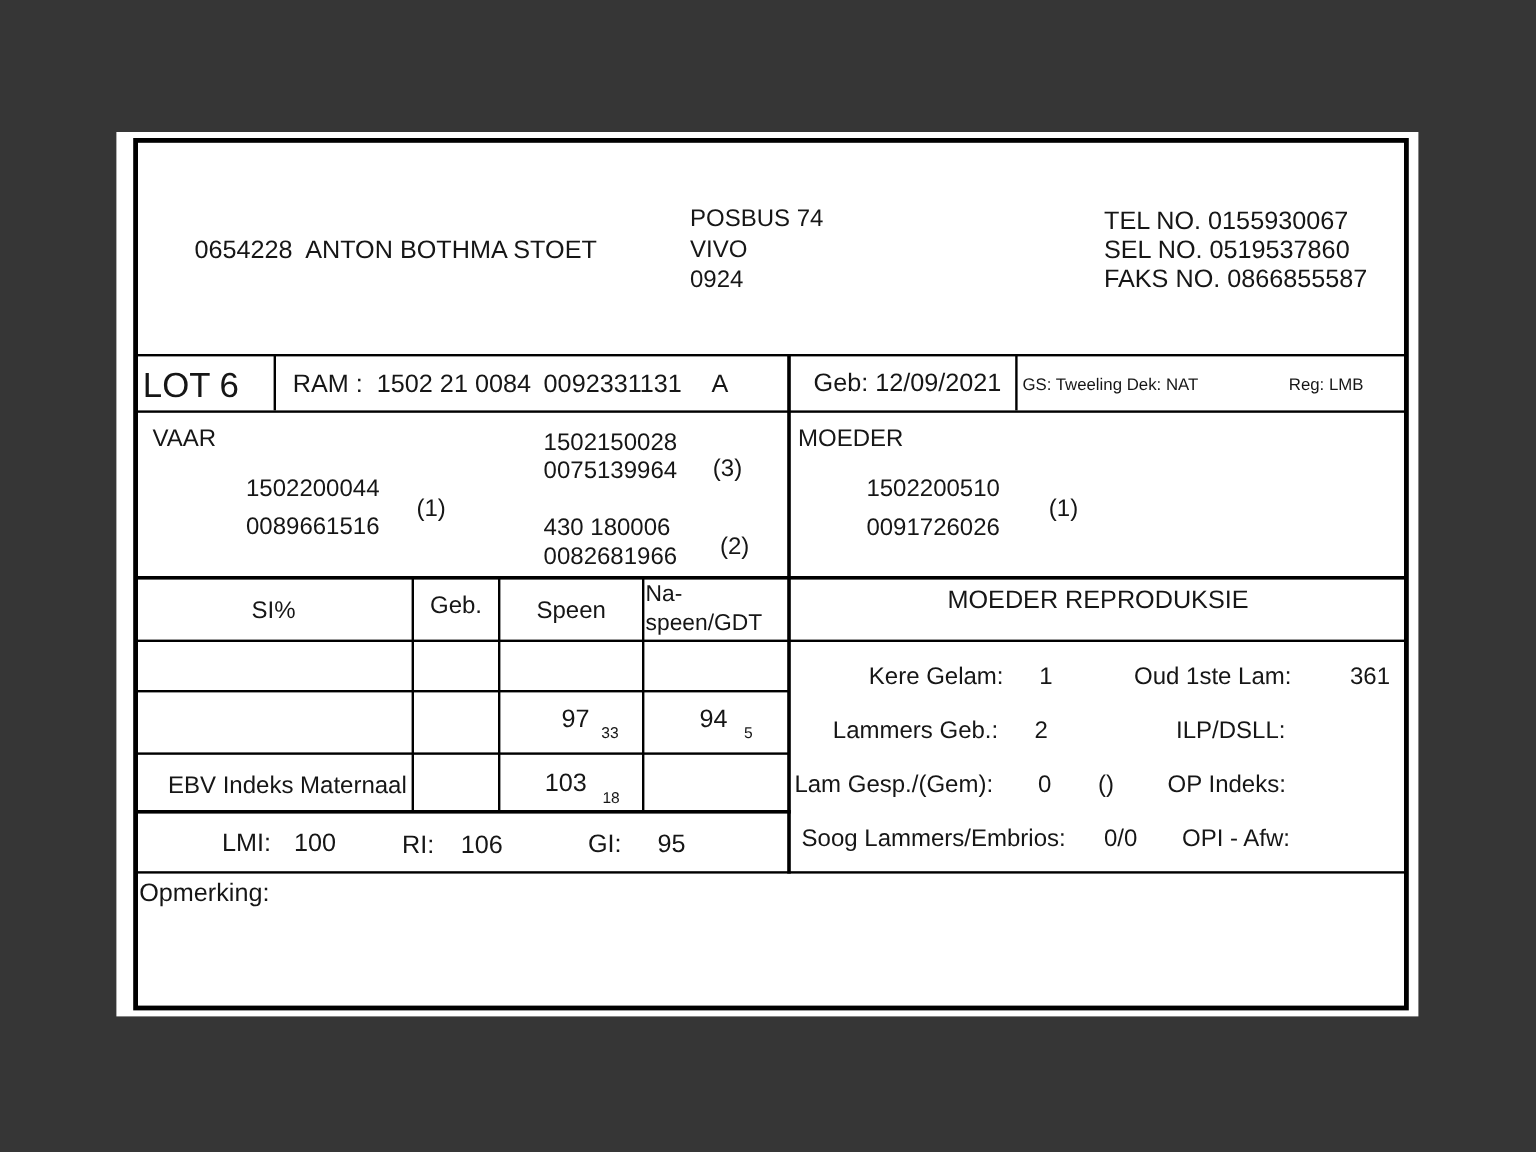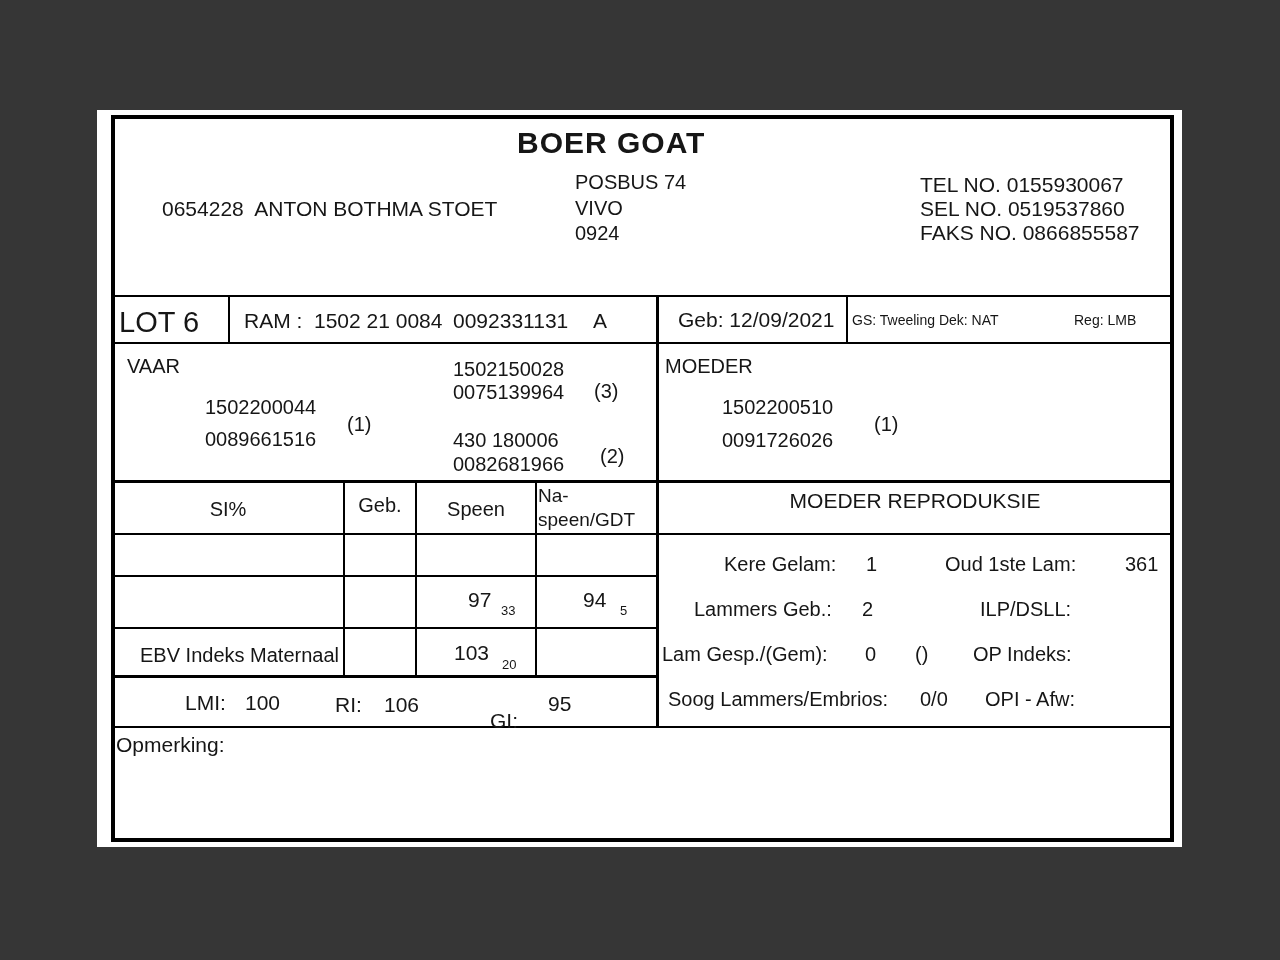--- a/index.html
+++ b/index.html
@@ -32,21 +32,20 @@
     <div class="hl" style="top:517px;left:16px;width:545px;"></div>
     <div class="hl" style="top:565px;left:16px;width:546px;height:3px;"></div>
     <div class="hl" style="top:616px;left:16px;width:1058px;"></div>
     <div class="vl" style="left:559px;top:185px;height:433px;width:3px;"></div>
     <div class="vl" style="left:131px;top:185px;height:47px;"></div>
     <div class="vl" style="left:749px;top:185px;height:47px;"></div>
     <div class="vl" style="left:246px;top:370px;height:196px;"></div>
     <div class="vl" style="left:318px;top:370px;height:196px;"></div>
     <div class="vl" style="left:438px;top:370px;height:196px;"></div>
 
-    <div class="t title" style="left:420px;top:16px;">BOER GOAT</div>
     <div class="t fs21" style="left:30px;top:63px;">
       <span>0654228</span><span>  </span><span>ANTON BOTHMA STOET</span>
     </div>
     <div class="t fs20" style="left:478px;top:61px;">POSBUS 74</div>
     <div class="t fs20" style="left:478px;top:87px;">VIVO</div>
     <div class="t fs20" style="left:478px;top:112px;">0924</div>
     <div class="t fs17" style="left:787px;top:63px;">TEL NO. 0155930067</div>
     <div class="t fs17" style="left:787px;top:87px;">SEL NO. 0519537860</div>
     <div class="t fs17" style="left:787px;top:111px;">FAKS NO. 0866855587</div>
 
@@ -80,27 +79,27 @@
     <div class="t fs19" style="left:441px;top:375px;">Na-</div>
     <div class="t fs19" style="left:441px;top:399px;">speen/GDT</div>
 
     <div class="t fs20 rgt" style="left:16px;width:226px;top:534px;">EBV Indeks Maternaal</div>
 
     <div class="t fs21" style="left:371px;top:478px;">97</div>
     <div class="t fs13" style="left:404px;top:494px;">33</div>
     <div class="t fs21" style="left:486px;top:478px;">94</div>
     <div class="t fs13" style="left:523px;top:494px;">5</div>
     <div class="t fs21" style="left:357px;top:531px;">103</div>
-    <div class="t fs13" style="left:405px;top:548px;">20</div>
+    <div class="t fs13" style="left:405px;top:548px;">18</div>
 
     <div class="t fs21" style="left:88px;top:581px;">LMI:</div>
     <div class="t fs21" style="left:148px;top:581px;">100</div>
     <div class="t fs21" style="left:238px;top:583px;">RI:</div>
     <div class="t fs21" style="left:287px;top:583px;text-align:right;">106</div>
-    <div class="t fs21" style="left:393px;top:582px;margin-top:17px;">GI:</div>
+    <div class="t fs21" style="left:393px;top:582px;">GI:</div>
     <div class="t fs21" style="left:451px;top:582px;">95</div>
 
     <div class="t fs21 ctr" style="left:561px;width:514px;top:379px;">MOEDER REPRODUKSIE</div>
 
     <div class="t fs20" style="left:627px;top:443px;">Kere Gelam:</div>
     <div class="t fs20" style="left:769px;top:443px;">1</div>
     <div class="t fs20" style="left:848px;top:443px;">Oud 1ste Lam:</div>
     <div class="t fs20" style="left:1028px;top:443px;">361</div>
 
     <div class="t fs20" style="left:597px;top:488px;">Lammers Geb.:</div>

